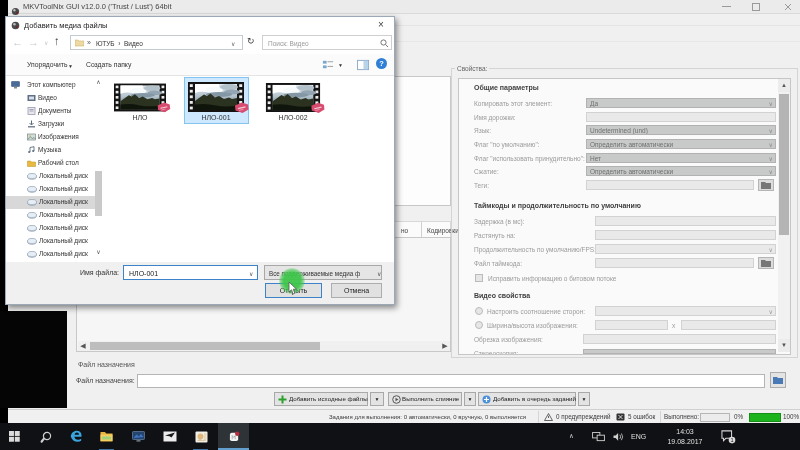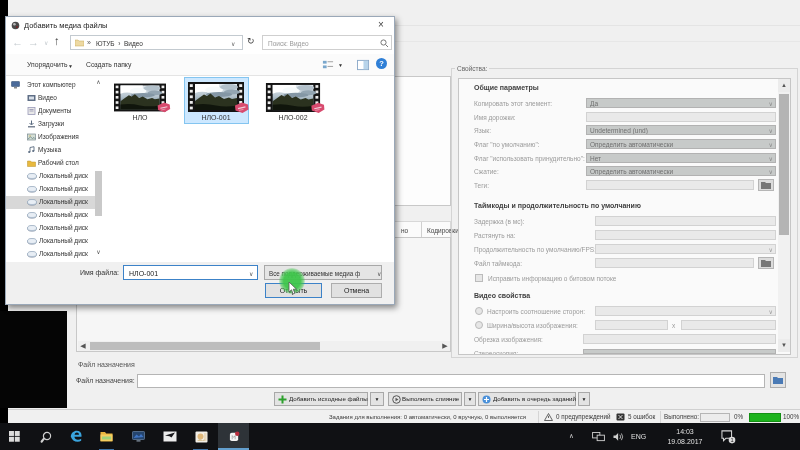--- a/index.html
+++ b/index.html
@@ -57,20 +57,35 @@
       <path d="M7 22.5 Q18 21 28 23.5 Q38 25.5 49 23.5 L49 28 L7 28 Z" fill="#10150c"></path>
       <path d="M47 23.5 L54 20.5 L60 22.5 L60.5 27.5 L54.5 31 L47.5 28.5 Z" fill="#d84a6e"></path>
       <path d="M50 26.6 l7.5 -1.7" stroke="#f0ccd8" stroke-width="1.2" fill="none"></path>
       <path d="M51 28.4 l4.5 -1" stroke="#eab8c8" stroke-width="0.7" fill="none"></path>
     </g>
   </defs>
 </svg>
 
 <div class="abs" id="mainwin" style="left:8px;top:0;width:792px;height:423px;background:#f0f0f0;">
 
+  <div class="abs" style="left:0;top:0;width:792px;height:14px;background:#ebebeb;border-bottom:1px solid #dadada;">
+    <div class="abs" style="left:3px;top:1.5px;width:9px;height:9px;">
+      <svg width="9" height="9" viewBox="0 0 9 9">
+          <circle cx="4.5" cy="4.5" r="3.6" fill="#4a4a4a"></circle>
+          <circle cx="3.4" cy="3.2" r="1.2" fill="#b8b8b8"></circle>
+          <circle cx="6" cy="6" r="1" fill="#772222"></circle>
+        </svg>
+    </div>
+    <div class="abs" style="left:15px;top:2px;font-size:7.5px;color:#444;white-space:nowrap;">MKVToolNix GUI v12.0.0 ('Trust / Lust') 64bit</div>
+    <div class="abs" style="left:714px;top:6px;width:9px;height:1px;background:#9a9a9a;"></div>
+    <div class="abs" style="left:744px;top:2.5px;width:8px;height:8px;border:1px solid #9a9a9a;"></div>
+    <svg class="abs" style="left:776px;top:3px;" width="8" height="8" viewBox="0 0 8 8">
+        <path d="M1 1 L7 7 M7 1 L1 7" stroke="#9a9a9a" stroke-width="1"></path>
+      </svg>
+  </div>
 
   <div class="abs" style="left:0;top:25px;width:792px;height:1px;background:#e4e4e4;"></div>
     <div class="abs" style="left:387px;top:41px;width:405px;height:1px;background:#e7e7e7;"></div>
 
   <div class="abs" style="left:240px;top:76px;width:203px;height:130px;background:#fdfdfd;border:1px solid #c8c8c8;"></div>
 
   <div class="abs" style="left:376px;top:221px;width:67px;height:16px;font-size:6.5px;color:#444;background:#fbfbfb;border:1px solid #d8d8d8;border-bottom:none;">
     <span class="abs" style="left:16px;top:5px;">но</span>
     <span class="abs" style="left:36px;top:0;border-left:1px solid #d0d0d0;height:15px;"></span>
     <span class="abs" style="left:42px;top:5px;">Кодировки</span>

